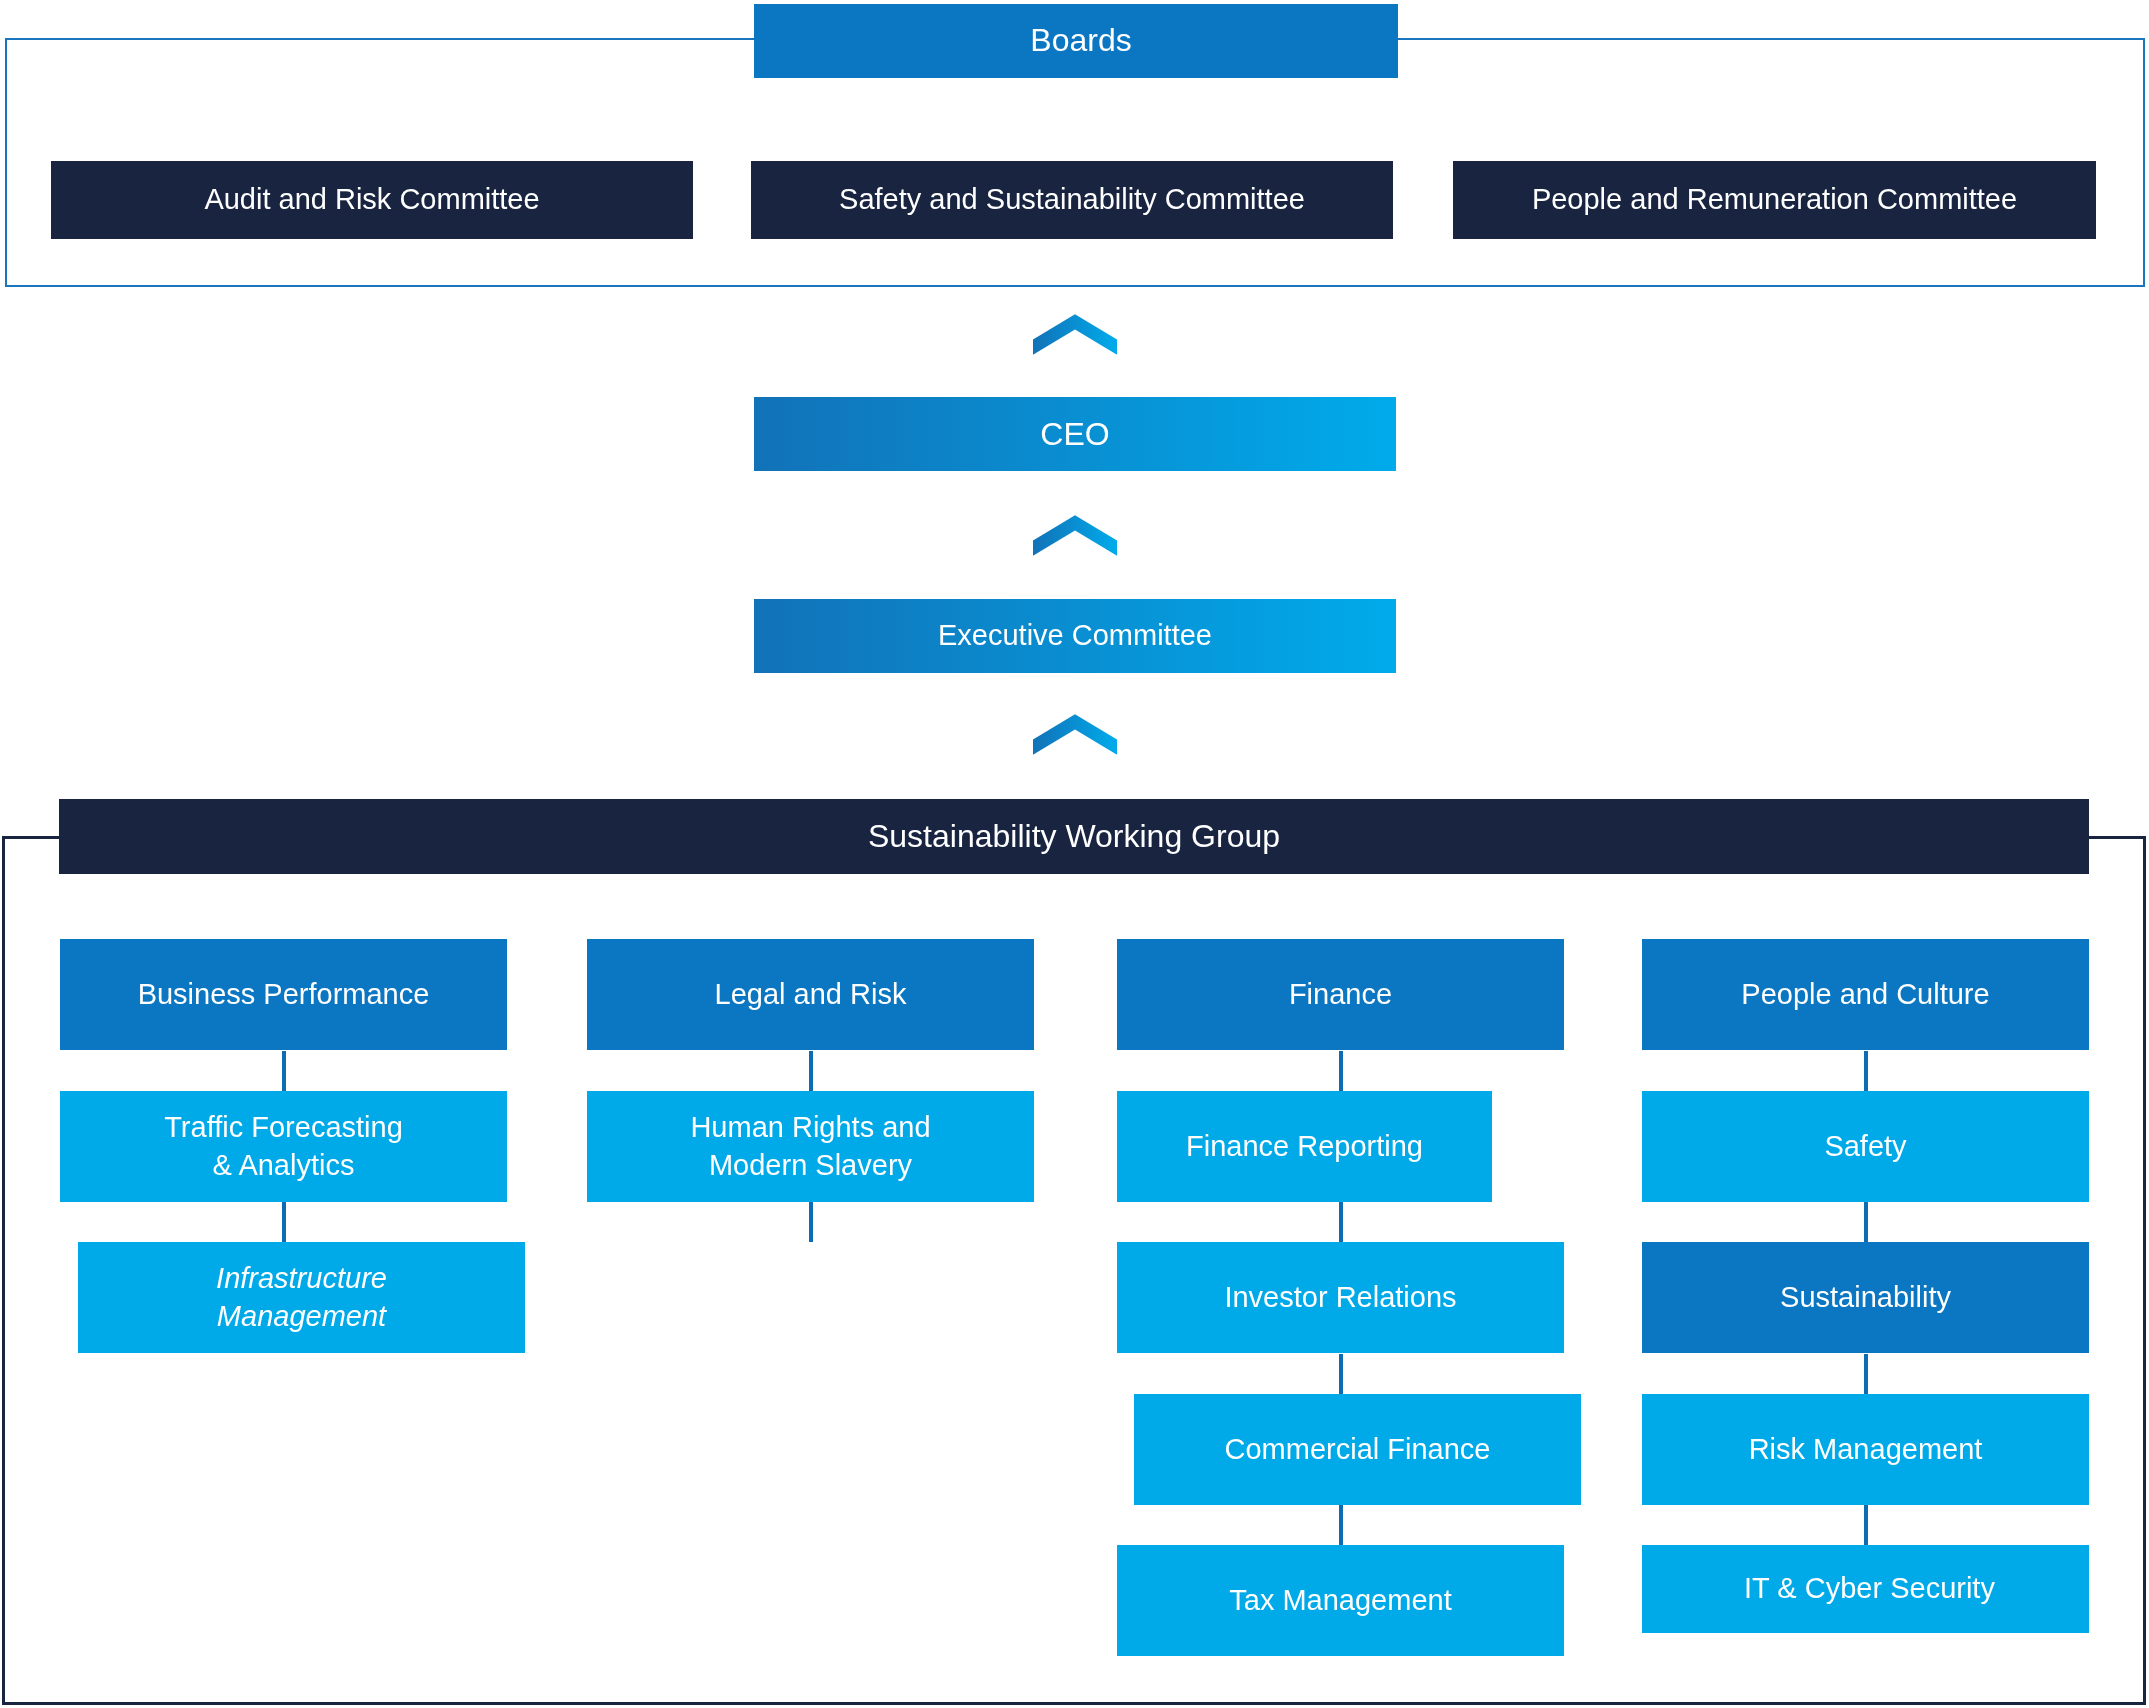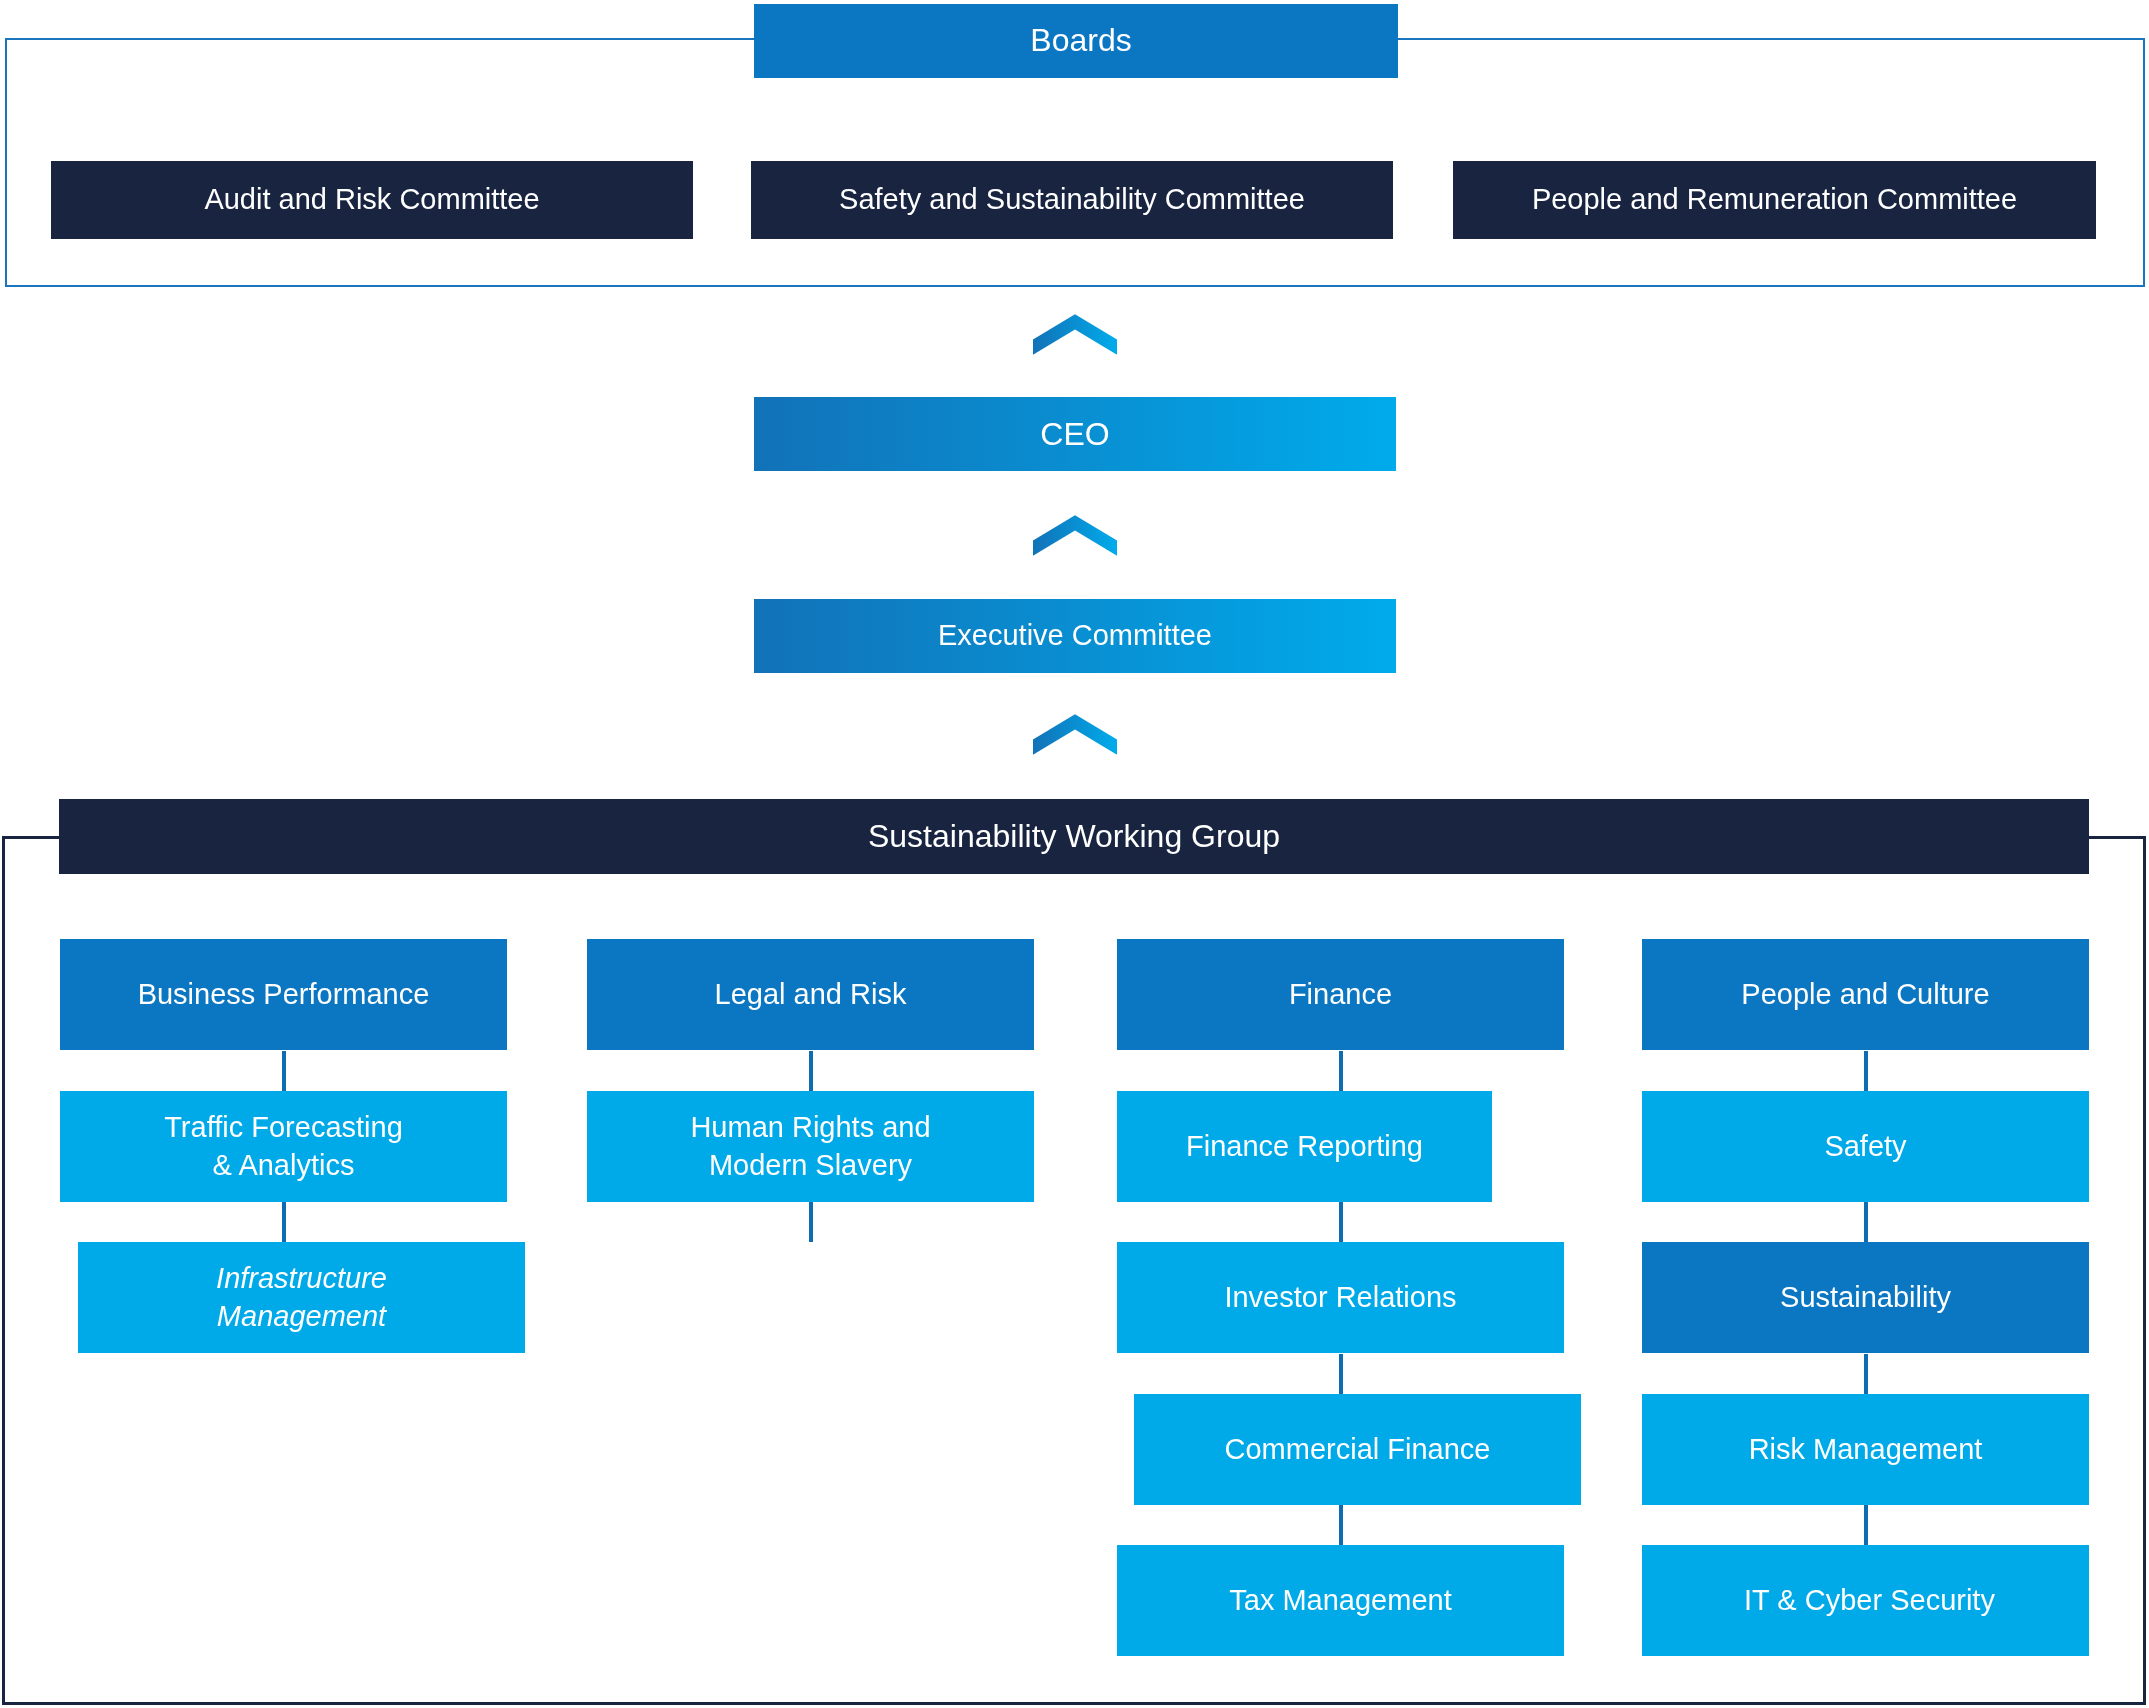--- a/index.html
+++ b/index.html
@@ -95,16 +95,16 @@
   <div class="abs box cyan fs-box" style="left:1117px;top:1545px;width:447px;height:111px;">Tax Management</div>
 
   <div class="abs box mid-blue fs-box" style="left:1642px;top:939px;width:447px;height:111px;">People and Culture</div>
   <div class="abs connector" style="left:1864px;top:1051px;height:40px;"></div>
   <div class="abs box cyan fs-box" style="left:1642px;top:1091px;width:447px;height:111px;">Safety</div>
   <div class="abs connector" style="left:1864px;top:1202px;height:40px;"></div>
   <div class="abs box mid-blue fs-box" style="left:1642px;top:1242px;width:447px;height:111px;">Sustainability</div>
   <div class="abs connector" style="left:1864px;top:1354px;height:40px;"></div>
   <div class="abs box cyan fs-box" style="left:1642px;top:1394px;width:447px;height:111px;">Risk Management</div>
   <div class="abs connector" style="left:1864px;top:1505px;height:40px;"></div>
-  <div class="abs box cyan fs-box" style="left:1642px;top:1545px;width:447px;height:111px;padding-left:8px;">IT &amp; Cyber Security</div>
+  <div class="abs box cyan fs-box" style="left:1642px;top:1545px;width:447px;height:88px;padding-left:8px;">IT &amp; Cyber Security</div>
 
 </div>
 
 
 </body></html>

